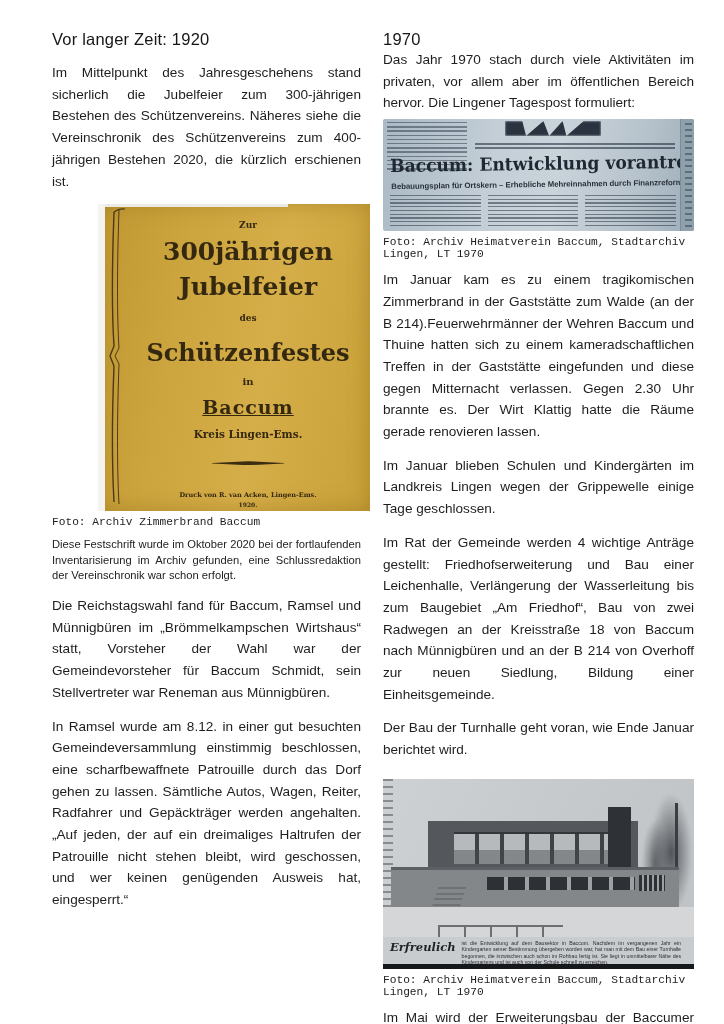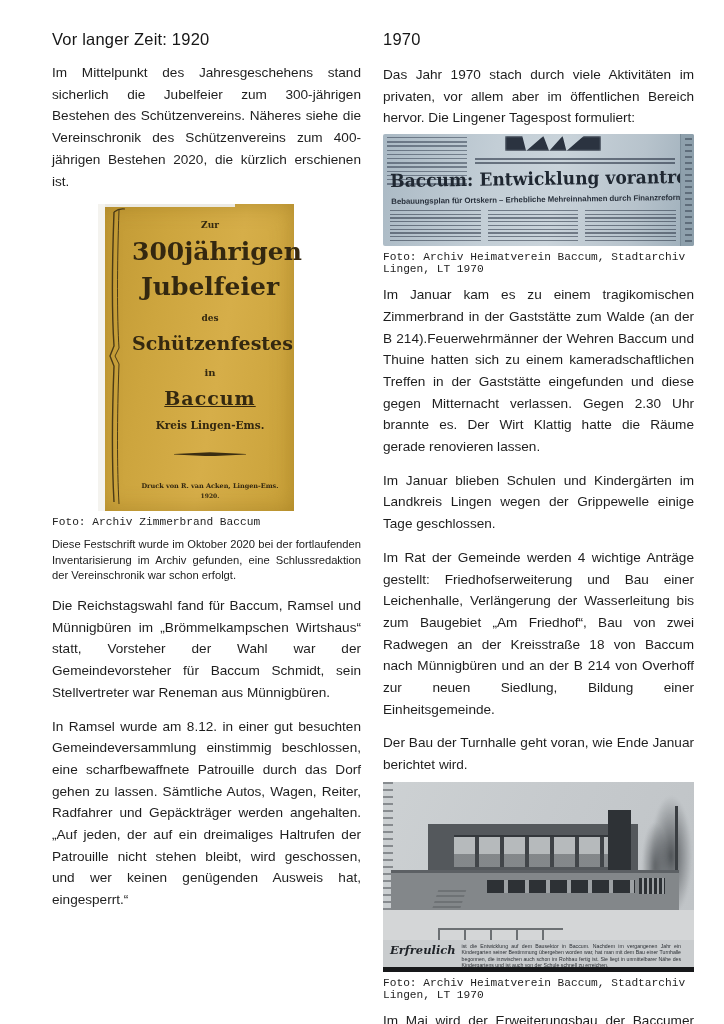--- a/index.html
+++ b/index.html
@@ -8,33 +8,33 @@
   .col{position:absolute;top:30px;}
   .col-left{left:52px;width:309px;}
   .col-right{left:383px;width:311px;}
   h1.section-heading{font-size:16.5px;font-weight:400;margin:0 0 13px 0;color:#161616;letter-spacing:.2px;}
   p.body{font-size:13.6px;line-height:21.7px;text-align:justify;margin:0 0 12px 0;color:#1e1e1e;}
   p.tight{margin-bottom:10px;}
   .caption{font-size:11.2px;margin:5px 0 9px 0;color:#1e1e1e;font-family:Liberation Mono, monospace;}
   .note{font-size:11.2px;line-height:15.6px;text-align:justify;margin:0 0 11px 0;color:#222;}
 
   
-  .book-fig{position:relative;width:196px;height:307px;margin:2px 0 0 46px;
+  .book-fig{position:relative;width:272px;height:307px;margin:2px 0 0 46px;
             background:linear-gradient(100deg,#c09833 0%,#cda53e 30%,#d6ae49 60%,#c9a139 100%);
             box-shadow:inset 0 0 22px rgba(120,85,10,.35);}
   .book-white-left{position:absolute;left:0;top:0;width:7px;height:100%;background:#f4f3ef;}
   .book-white-top{position:absolute;left:0;top:0;width:70%;height:3px;background:#eceae4;}
   .book-ornament{position:absolute;left:9px;top:2px;}
   .book-text{position:absolute;left:34px;right:6px;top:0;text-align:center;
              font-family:"DejaVu Serif",serif;font-weight:bold;color:#342810;}
   .bc-zur{font-size:9px;line-height:11px;margin-top:16px;}
   .bc-300{font-size:25px;line-height:30px;margin-top:6px;}
   .bc-jubel{font-size:25px;line-height:30px;margin-top:5px;}
   .bc-des{font-size:9px;line-height:11px;margin-top:11px;}
-  .bc-schuetzen{font-size:19px;line-height:25px;margin-top:7px;}
+  .bc-schuetzen{font-size:24px;line-height:25px;margin-top:16px;}
   .bc-in{font-size:10px;line-height:11px;margin-top:11px;}
   .bc-baccum{font-size:19px;line-height:23px;margin-top:9px;letter-spacing:1px;text-decoration:underline;}
   .bc-kreis{font-size:10.5px;line-height:13px;margin-top:9px;}
   .bc-divider{width:72px;height:4px;margin:20px auto 0 auto;background:#3a2d12;
               clip-path:polygon(0 45%,50% 0,100% 45%,100% 55%,50% 100%,0 55%);}
   .bc-imprint{font-size:6.5px;line-height:8px;margin-top:26px;}
   .bc-year{font-size:6px;line-height:7px;margin-top:2px;}
 
   
   .np-fig{position:relative;width:311px;height:112px;margin:1px 0 0 0;overflow:hidden;
@@ -129,21 +129,21 @@
 
     <div class="caption">Foto: Archiv Zimmerbrand Baccum</div>
 
     <p class="note">Diese Festschrift wurde im Oktober 2020 bei der fortlaufenden Inventarisierung im Archiv gefunden, eine Schlussredaktion der Vereinschronik war schon erfolgt.</p>
 
     <p class="body">Die Reichstagswahl fand für Baccum, Ramsel und Münnigbüren im „Brömmelkampschen Wirtshaus“ statt, Vorsteher der Wahl war der Gemeindevorsteher für Baccum Schmidt, sein Stellvertreter war Reneman aus Münnigbüren.</p>
     <p class="body">In Ramsel wurde am 8.12. in einer gut besuchten Gemeindeversammlung einstimmig beschlossen, eine scharfbewaffnete Patrouille durch das Dorf gehen zu lassen. Sämtliche Autos, Wagen, Reiter, Radfahrer und Gepäckträger werden angehalten. „Auf jeden, der auf ein dreimaliges Haltrufen der Patrouille nicht stehen bleibt, wird geschossen, und wer keinen genügenden Ausweis hat, eingesperrt.“</p>
   </div>
 
   <div class="col col-right">
-    <h1 class="section-heading" style="margin-bottom:15px;">1970</h1>
+    <h1 class="section-heading" style="margin-bottom:0;">1970</h1>
 
     <p class="body tight" style="margin-bottom:5px;">Das Jahr 1970 stach durch viele Aktivitäten im privaten, vor allem aber im öffentlichen Bereich hervor. Die Lingener Tagespost formuliert:</p>
 
     <figure class="np-fig" style="margin:0;">
       <div class="np-topleft"></div>
       <div class="np-masthead"></div>
       <div class="np-topline"></div>
       <div class="np-headline">Baccum: Entwicklung vorantreiben!</div>
       <div class="np-subhead">Bebauungsplan für Ortskern – Erhebliche Mehreinnahmen durch Finanzreform</div>
       <div class="np-cols">
@@ -154,21 +154,21 @@
       <div class="np-edge">
         <div class="np-edge-tex"></div>
       </div>
     </figure>
 
     <div class="caption">Foto: Archiv Heimatverein Baccum, Stadtarchiv Lingen, LT 1970</div>
 
     <p class="body">Im Januar kam es zu einem tragikomischen Zimmerbrand in der Gaststätte zum Walde (an der B 214).Feuerwehrmänner der Wehren Baccum und Thuine hatten sich zu einem kameradschaftlichen Treffen in der Gaststätte eingefunden und diese gegen Mitternacht verlassen. Gegen 2.30 Uhr brannte es. Der Wirt Klattig hatte die Räume gerade renovieren lassen.</p>
     <p class="body">Im Januar blieben Schulen und Kindergärten im Landkreis Lingen wegen der Grippewelle einige Tage geschlossen.</p>
     <p class="body">Im Rat der Gemeinde werden 4 wichtige Anträge gestellt: Friedhofserweiterung und Bau einer Leichenhalle, Verlängerung der Wasserleitung bis zum Baugebiet „Am Friedhof“, Bau von zwei Radwegen an der Kreisstraße 18 von Baccum nach Münnigbüren und an der B 214 von Overhoff zur neuen Siedlung, Bildung einer Einheitsgemeinde.</p>
-    <p class="body" style="margin-bottom:6px;">Der Bau der Turnhalle geht voran, wie Ende Januar berichtet wird.</p>
+    <p class="body" style="margin-bottom:18px;">Der Bau der Turnhalle geht voran, wie Ende Januar berichtet wird.</p>
 
     <figure class="ph-fig" style="margin:0;">
       <div class="ph-leftstrip"></div>
       <div class="ph-tree1"></div>
       <div class="ph-tree2"></div>
       <div class="ph-trunk"></div>
       <div class="ph-hall">
         <div class="ph-hall-windows"></div>
       </div>
       <div class="ph-chimney"></div>

